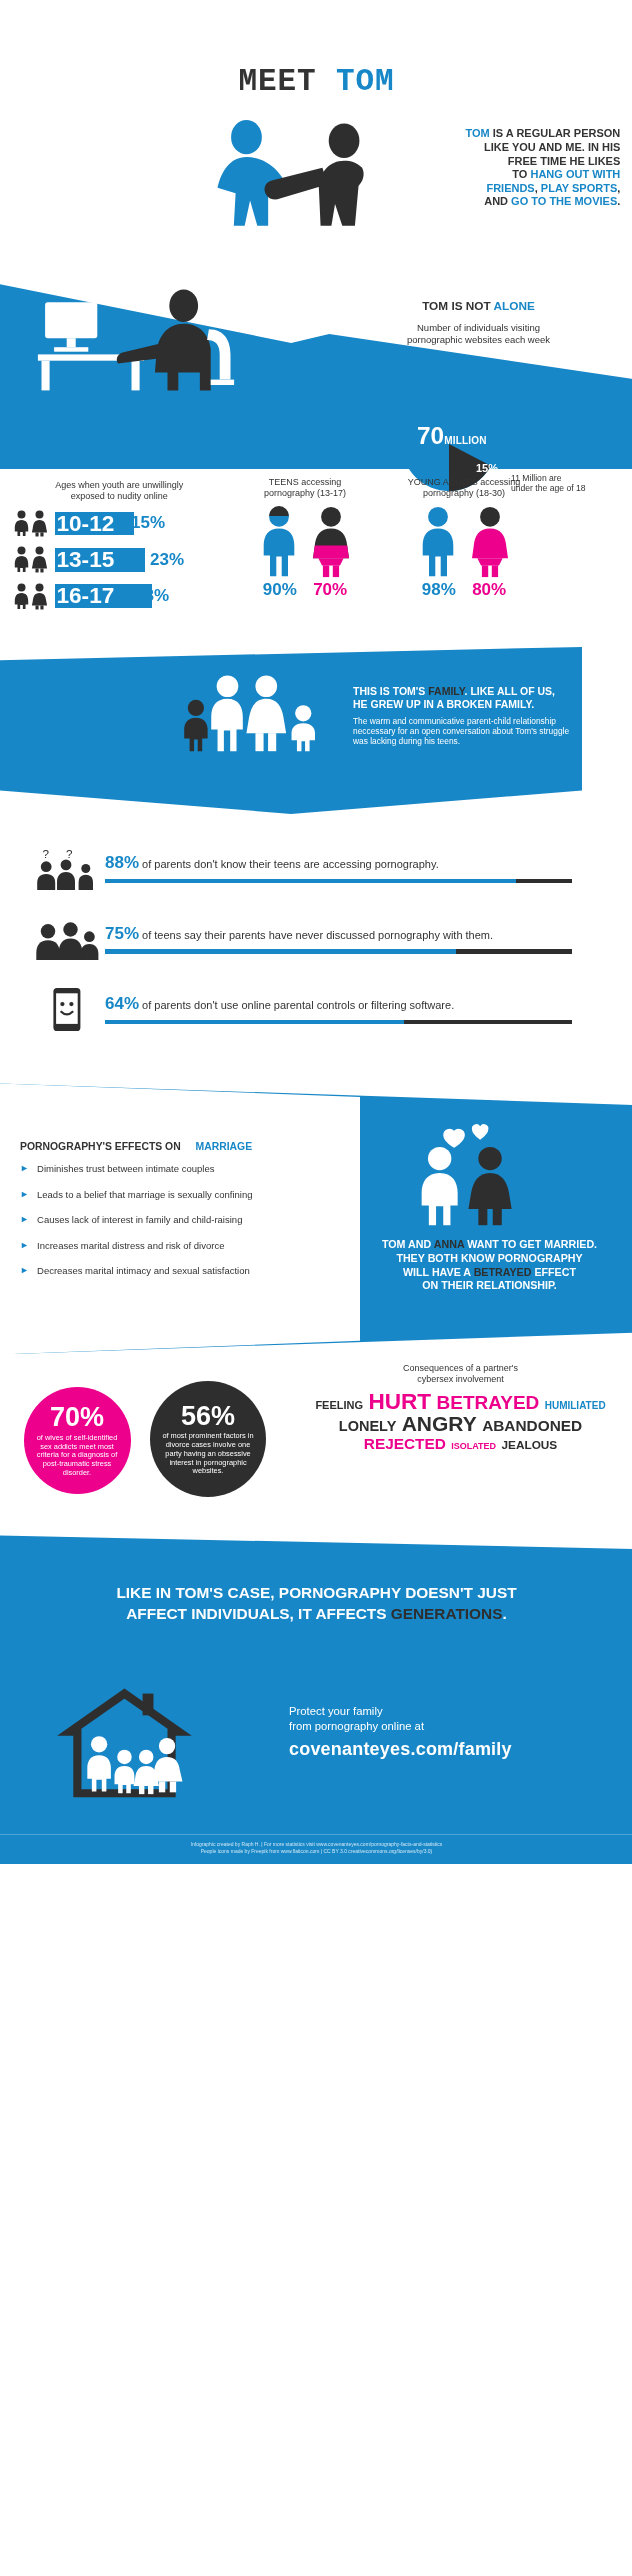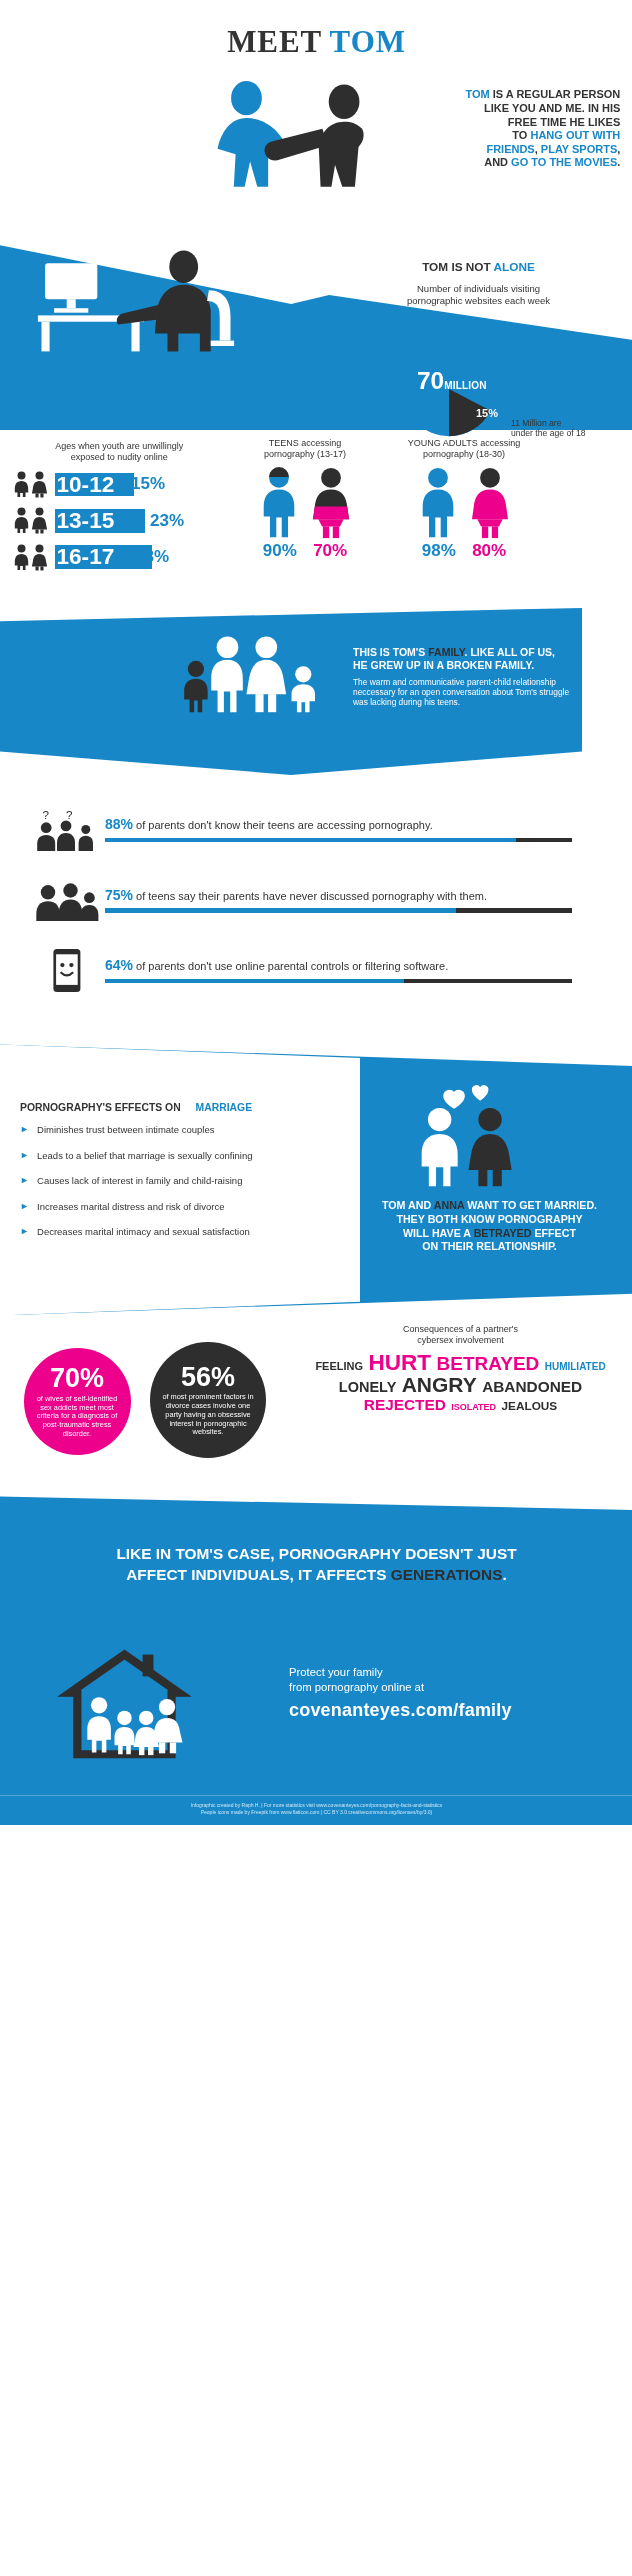--- a/index.html
+++ b/index.html
@@ -8,21 +8,21 @@
     background: #ffffff;
     font-family: "Liberation Sans", sans-serif;
     color: #333333;
     overflow-x: hidden;
   }
   .page { width: 633px; position: relative; background:#fff; }
 
   
   .header { text-align: center; padding: 23.5px 0 5.4px; }
   .header h1 { font-size: 31px; font-weight: bold; letter-spacing: 0.9px;
-               color:#333; font-family:Liberation Serif, serif; }
+               color:#333; font-family:Liberation Mono, monospace;margin-top:40px; }
   .header h1 .blue { color:#1787c7; }
 
   
   .profile { position: relative; height: 127px; margin-top: 9px; }
   .profile-left { position:absolute; left:16.3px; top:20px; width:163px;
                   font-size:11.3px; font-weight:bold; line-height:14.5px;
                   color:#333; letter-spacing:0.1px; }
   .profile-left .blue { color:#1787c7; }
   .profile-right { position:absolute; right:12.7px; top:14.5px; width:185px;
                    text-align:right; font-size:11px; font-weight:bold;
@@ -41,21 +41,21 @@
   .desk-caption { position:absolute; left:7.2px; top:161px; width:316px;
                   text-align:center; color:#fff; font-weight:bold;
                   font-size:11.2px; line-height:14.5px; }
   .desk-caption .dark { color:#2e2e2e; }
 
   .alone-wrap { position:absolute; left:334px; top:56px; width:289px; text-align:center; }
   .alone-title { font-size:11.8px; font-weight:bold; color:#333; }
   .alone-title .blue { color:#1787c7; }
   .alone-sub { margin-top:9px; font-size:9.5px; color:#333; line-height:11.8px; }
 
-  .pie-area { position:absolute; left:375px; top:136px; width:258px; height:108px; }
+  .pie-area { position:absolute; left:375px; top:152px; width:258px; height:108px; }
   .pie { position:absolute; left:25px; top:0; width:98px; height:98px; }
   .pie-label { position:absolute; left:42px; top:27px; color:#fff; font-weight:bold;
                white-space:nowrap; }
   .pie-label .big { font-size:24.4px; }
   .pie-label .sm { font-size:10px; letter-spacing:0.2px; }
   .pie-15 { position:absolute; left:101px; top:67px; color:#fff;
             font-size:11px; font-weight:bold; }
   .pie-note { position:absolute; left:136px; top:78px; width:108px;
               font-size:8.6px; line-height:10px; color:#333; }
 
@@ -91,21 +91,21 @@
   .family-txt .hl .dark { color:#2e2e2e; }
   .family-txt .body { margin-top:5.4px; font-size:8.4px; line-height:10.4px; }
 
   
   .pstats { width:633px; padding:31px 0 27px; }
   .pstat { display:flex; align-items:center; margin-bottom:23.5px; padding-left:27px; }
   .pstat .picon { width:78px; height:47px; flex:0 0 78px;
                   display:flex; align-items:center; justify-content:center; }
   .pstat .pbody { flex:1; padding-right:20px; }
   .pstat .pline { font-size:11px; color:#333; }
-  .pstat .pnum { font-size:14px; font-weight:bold; color:#1787c7; }
+  .pstat .pnum { font-size:17px; font-weight:bold; color:#1787c7; }
   .pbar { height:4.5px; margin-top:5.4px; width:92%; background:#2e2e2e; position:relative; }
   .pbar i { position:absolute; left:0; top:0; bottom:0; background:#1787c7; display:block; }
 
   
   .marriage { position:relative; width:633px; height:271px; }
   .marriage .bgleft { position:absolute; left:0; top:0; width:633px; height:271px;
       background:#1787c7; clip-path: polygon(0 0, 100% 8%, 100% 92%, 0 100%); }
   .marriage .white-left { position:absolute; left:0; top:0; width:360px; height:271px;
       background:#ffffff; clip-path: polygon(0 0, 100% 5%, 100% 95%, 0 100%); }
   .m-title { position:absolute; left:20px; top:58px; font-size:10.4px;

